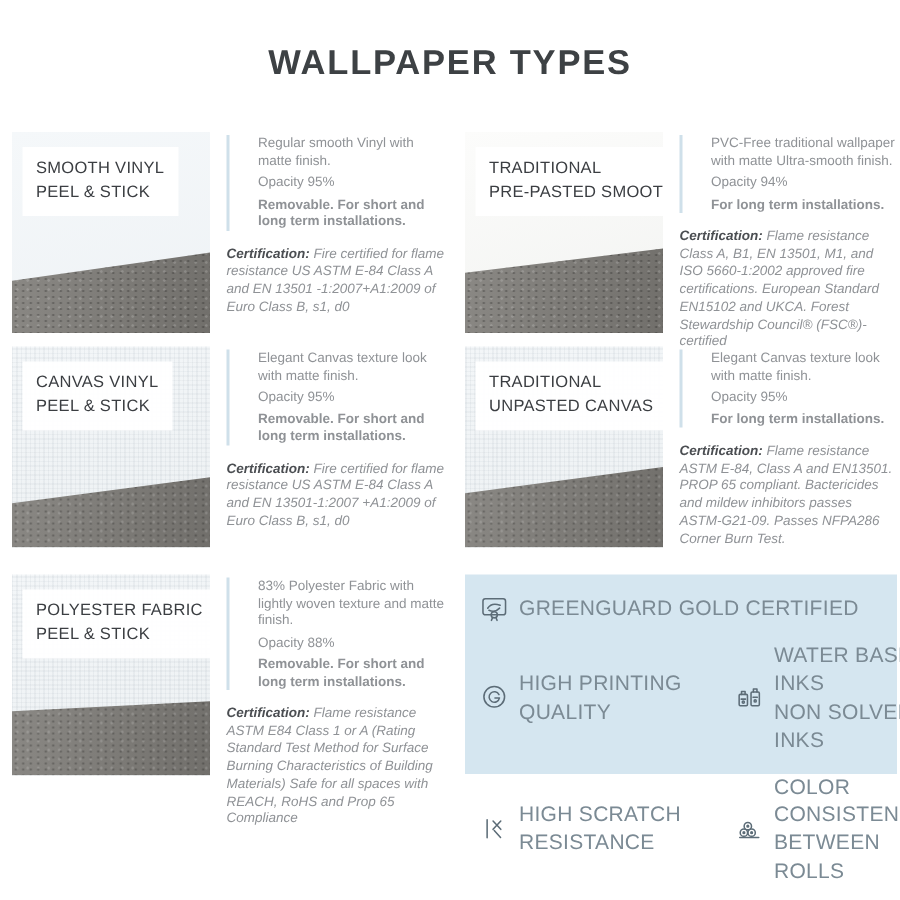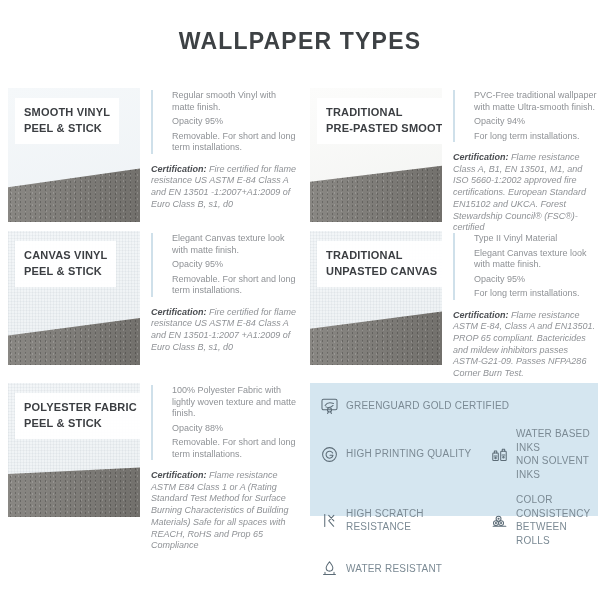--- a/index.html
+++ b/index.html
@@ -32,39 +32,39 @@
       linear-gradient(100deg,#8d8b87 0%,#716f6b 100%);
     background-size:5px 4px,7px 6px,100% 100%;
   }
   .t1 .floor{clip-path:polygon(0 74%,100% 60%,100% 100%,0 100%);}
   .t2 .floor{clip-path:polygon(0 70%,100% 58%,100% 100%,0 100%);}
   .t3 .floor{clip-path:polygon(0 78%,100% 65%,100% 100%,0 100%);}
   .t4 .floor{clip-path:polygon(0 73%,100% 60%,100% 100%,0 100%);}
   .t5 .floor{clip-path:polygon(0 68%,100% 63%,100% 100%,0 100%);}
   .tile-label{
     position:absolute;top:10px;left:7px;background:rgba(255,255,255,.95);
-    padding:7px 9px;font-size:11px;font-weight:700;line-height:1.45;
+    padding:7px 9px;font-size:11px;font-weight:400;line-height:1.45;
     letter-spacing:.2px;color:#3b3e42;white-space:nowrap;
   }
   .info{flex:1;padding:2px 0 0 11px;}
   .specs{border-left:2px solid #cfe0ea;padding-left:19px;}
   .spec{font-size:9px;line-height:1.28;color:#8f9296;margin-bottom:3px;}
-  .spec:last-child{margin-bottom:0;}
+  .spec:last-child{margin-bottom:0;font-weight:bold;}
   .cert{margin-top:10px;font-size:9px;line-height:1.3;color:#8f9296;font-style:italic;}
   .cert-label{font-weight:700;color:#4b4e52;}
   
   .features{
     position:absolute;left:310px;top:383px;width:288px;height:133px;
     background:#d5e6f0;box-sizing:border-box;padding:13px 10px 10px 10px;
     display:grid;grid-template-columns:168px 1fr;column-gap:2px;row-gap:12px;
     align-content:start;
   }
   .feature{display:flex;align-items:center;gap:7px;}
   .feature.span2{grid-column:1 / -1;}
-  .ftext{font-size:10px;line-height:1.35;letter-spacing:.2px;color:#7b8a94;}
+  .ftext{font-size:14px;line-height:1.35;letter-spacing:.2px;color:#7b8a94;}
   .ficon{flex:0 0 19px;height:19px;}
   .ficon svg{width:19px;height:19px;display:block;stroke:#5c6c77;fill:none;
     stroke-width:1.3;stroke-linecap:round;stroke-linejoin:round;}
 </style>
 </head>
 <body>
 
 <div class="page">
 
   <div class="page-title">WALLPAPER TYPES</div>
@@ -135,21 +135,20 @@
   <div class="card" style="left:310px;top:231px;width:288px">
     <div class="tile t4 canvas">
       <div class="floor"></div>
       <div class="tile-label">
         <div>TRADITIONAL</div>
         <div>UNPASTED CANVAS</div>
       </div>
     </div>
     <div class="info">
       <div class="specs">
-        <div class="spec">Type II Vinyl Material</div>
         <div class="spec">Elegant Canvas texture look with matte finish.</div>
         <div class="spec">Opacity 95%</div>
         <div class="spec">For long term installations.</div>
       </div>
       <div class="cert">
         <span class="cert-label">Certification:</span>
         <span class="cert-text">Flame resistance ASTM E-84, Class A and EN13501. PROP 65 compliant. Bactericides and mildew inhibitors passes ASTM-G21-09. Passes NFPA286 Corner Burn Test.</span>
       </div>
     </div>
   </div>
@@ -157,21 +156,21 @@
   <div class="card" style="left:8px;top:383px">
     <div class="tile t5 canvas">
       <div class="floor"></div>
       <div class="tile-label">
         <div>POLYESTER FABRIC</div>
         <div>PEEL &amp; STICK</div>
       </div>
     </div>
     <div class="info">
       <div class="specs">
-        <div class="spec">100% Polyester Fabric with lightly woven texture and matte finish.</div>
+        <div class="spec">83% Polyester Fabric with lightly woven texture and matte finish.</div>
         <div class="spec">Opacity 88%</div>
         <div class="spec">Removable.  For short and long term installations.</div>
       </div>
       <div class="cert">
         <span class="cert-label">Certification:</span>
         <span class="cert-text">Flame resistance ASTM E84 Class 1 or A (Rating Standard Test Method for Surface Burning Characteristics of Building Materials) Safe for all spaces with REACH, RoHS and Prop 65 Compliance</span>
       </div>
     </div>
   </div>
 

